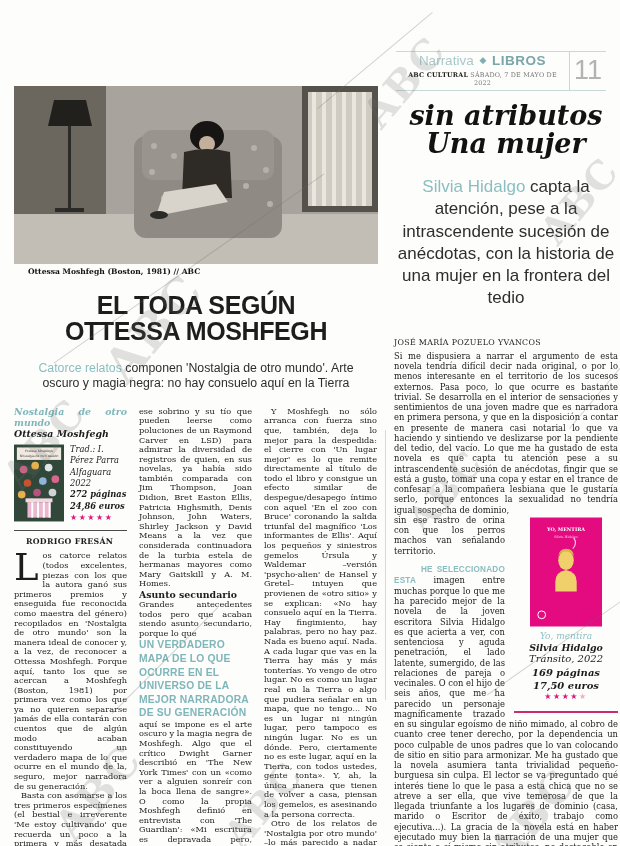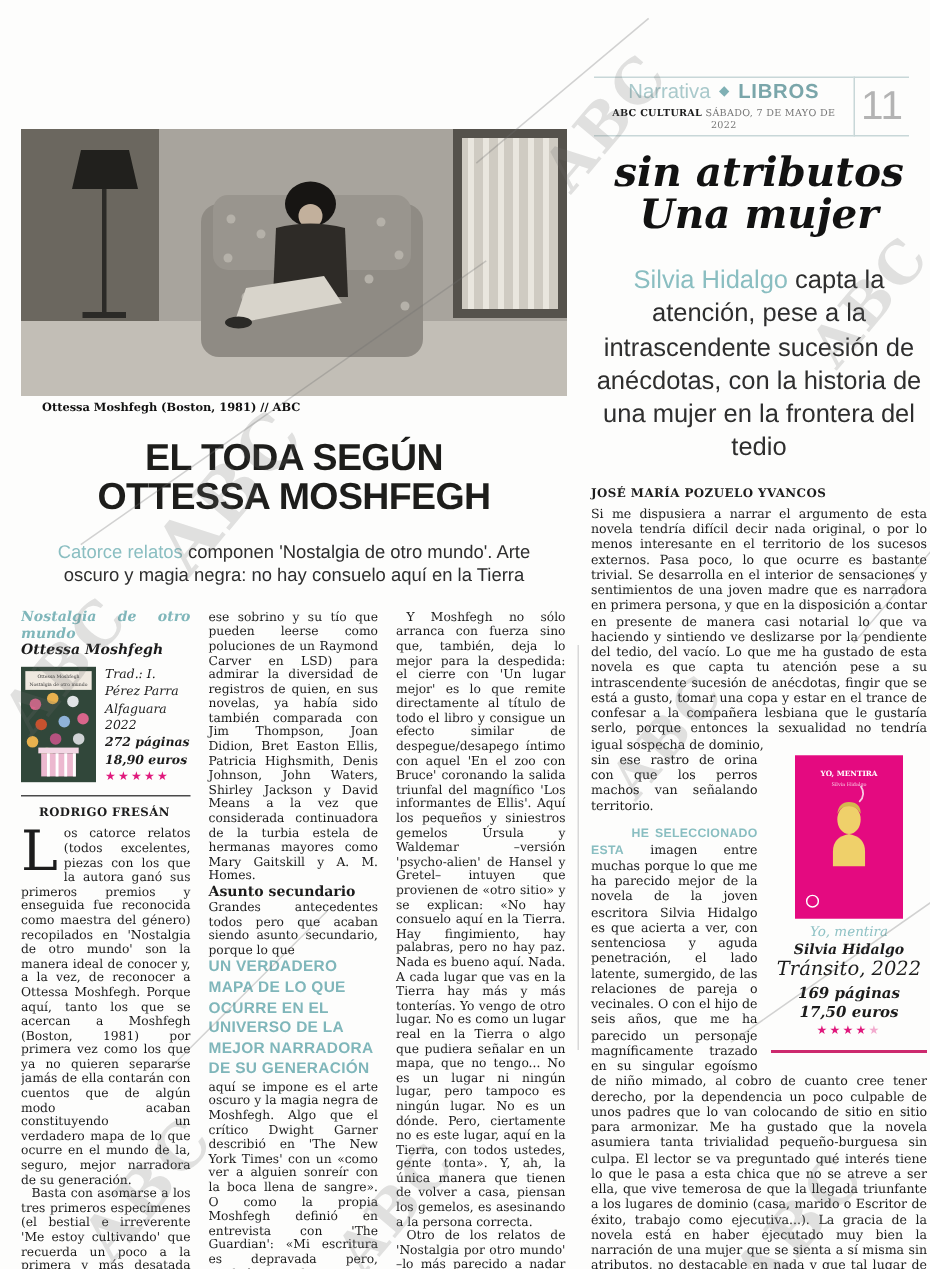--- a/index.html
+++ b/index.html
@@ -55,31 +55,31 @@
 
   
   .vdiv{position:absolute;left:385px;top:430px;height:270px;border-left:1px solid #d8d8d8;z-index:1;}
 
   
   .art-right{position:absolute;left:394px;top:84px;width:224px;z-index:1;}
   .r-title{text-align:center;font-weight:700;font-style:italic;font-size:27px;line-height:1.04;color:#121212;}
   .r-title span{display:block;}
   .r-standfirst{margin:14px auto 0;text-align:center;font-family:"Liberation Sans",sans-serif;
                 font-size:17px;line-height:1.3;color:#2e2e2e;}
-  .r-byline{margin-top:15px;font-weight:700;font-size:7.9px;letter-spacing:0.3px;}
+  .r-byline{margin-top:29px;font-weight:400;font-size:7.9px;letter-spacing:0.3px;}
   .r-body{margin-top:4px;font-size:8.4px;line-height:1.22;text-align:justify;}
   .r-body p{margin:0;}
   .tealcaps{color:#89bec1;font-family:"Liberation Sans",sans-serif;font-weight:700;font-size:8.2px;letter-spacing:0.2px;padding-left:27px;}
   .gap{height:8px;}
 
   .bk2{float:right;width:104px;margin:2px 0 4px 9px;text-align:center;}
   .cover2{width:72px;height:110px;display:block;margin:0 auto;}
   .bk2-title{color:#8fc2c5;font-style:italic;font-size:9px;margin-top:4px;line-height:1.2;}
   .bk2-author{font-weight:700;font-style:italic;font-size:9.4px;line-height:1.25;}
-  .bk2-pub{font-style:italic;font-size:13px;line-height:1.25;}
+  .bk2-pub{font-style:italic;font-size:10px;line-height:1.25;}
   .bk2-pages,.bk2-price{font-weight:700;font-style:italic;font-size:10px;line-height:1.3;}
   .stars2{font-size:8px;letter-spacing:1.5px;}
   .stars2 .full{color:#e0187c;}
   .stars2 .pale{color:#f2abce;}
   .rule-mag{border-top:2px solid #cc2a6e;margin-top:9px;}
 
   .clearfix::after{content:"";display:block;clear:both;}
 </style>
 </head>
 <body>
@@ -192,21 +192,21 @@
             <rect x="18" y="60" width="2" height="16" fill="#ffffff"></rect>
               <rect x="24" y="60" width="2" height="16" fill="#ffffff"></rect>
             <rect x="30" y="60" width="2" height="16" fill="#ffffff"></rect>
               <rect x="36" y="60" width="2" height="16" fill="#ffffff"></rect>
           </svg>
           <div class="bkdetails">
             <div>Trad.: I. Pérez Parra</div>
             <div>Alfaguara</div>
             <div>2022</div>
             <div class="bkbold">272 páginas</div>
-            <div class="bkbold">18,90 euros</div>
+            <div class="bkbold">24,86 euros</div>
             <div class="stars">★★★★★</div>
           </div>
         </div>
         <div class="rule1"></div>
         <div class="byline">RODRIGO FRESÁN</div>
         <p><span class="dropcap">L</span><span>os catorce relatos (todos excelentes, piezas con los que la autora ganó sus primeros premios y enseguida fue reconocida como maestra del género) recopilados en 'Nostalgia de otro mundo' son la manera ideal de conocer y, a la vez, de reconocer a Ottessa Moshfegh. Porque aquí, tanto los que se acercan a Moshfegh (Boston, 1981) por primera vez como los que ya no quieren separarse jamás de ella contarán con cuentos que de algún modo acaban constituyendo un verdadero mapa de lo que ocurre en el mundo de la, seguro, mejor narradora de su generación.</span></p>
         <p class="ind">Basta con asomarse a los tres primeros especímenes (el bestial e irreverente 'Me estoy cultivando' que recuerda un poco a la primera y más desatada Lorrie Moore, seguido de esa sutil y desesperada y romántica postal que es 'El señor Wu', con aires de crepuscular y reciente Murakami, y luego 'Malibú' con</p>
       </div>
 
       <div class="bcol">

